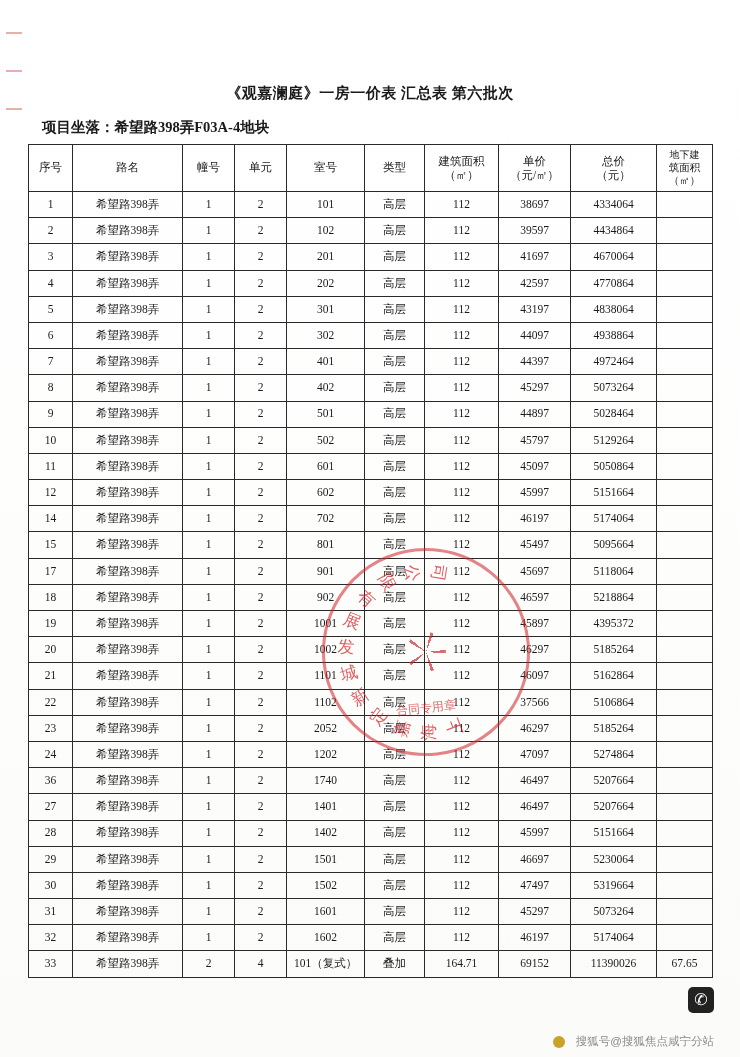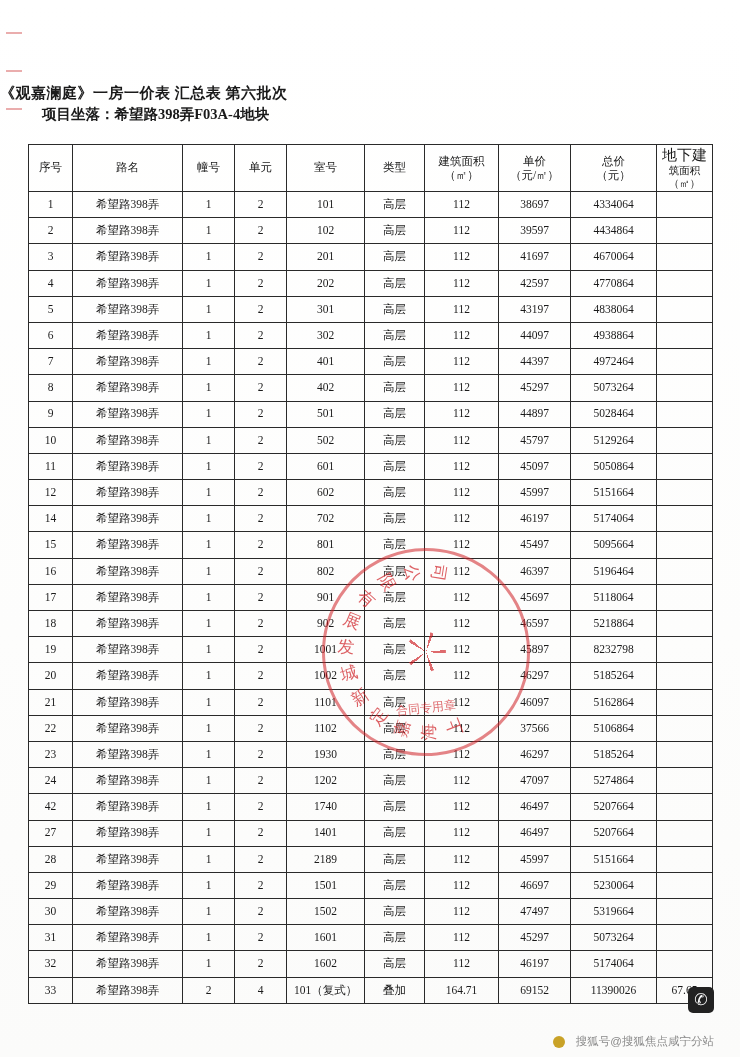--- a/index.html
+++ b/index.html
@@ -25,28 +25,28 @@
     position: absolute;
     inset: 0;
     background: linear-gradient(180deg, #ffffff 0%, #fdfdfc 60%, #fbfbfa 100%);
     pointer-events: none;
   }
   .doc-title {
     position: absolute;
     top: 84px;
     left: 0;
     width: 100%;
-    text-align: left;
+    text-align: center;
     font-size: 15px;
     font-weight: bold;
     letter-spacing: 0.5px;
   }
   .subtitle {
     position: absolute;
-    top: 105px;
+    top: 118px;
     left: 42px;
     font-size: 14.5px;
     font-weight: bold;
   }
   table.price-table {
     position: absolute;
     top: 144px;
     left: 28px;
     width: 684px;
     border-collapse: collapse;
@@ -240,21 +240,21 @@
         </th>
         <th>
           <span class="two-line">单价</span>
           <span class="two-line">（元/㎡）</span>
         </th>
         <th>
           <span class="two-line">总价</span>
           <span class="two-line">（元）</span>
         </th>
         <th>
-          <span class="two-line" style="font-size:15px">地下建</span>
+          <span class="two-line" style="font-size:10px">地下建</span>
           <span class="two-line" style="font-size:10.5px">筑面积</span>
           <span class="two-line" style="font-size:10.5px">（㎡）</span>
         </th>
       </tr>
     </thead>
     <tbody id="table-body">
         <tr>
           <td>1</td>
           <td>希望路398弄</td>
           <td>1</td>
@@ -416,32 +416,20 @@
           <td>1</td>
           <td>2</td>
           <td>801</td>
           <td>高层</td>
           <td>112</td>
           <td>45497</td>
           <td>5095664</td>
           <td></td>
         </tr>
         <tr>
-          <td>16</td>
-          <td>希望路398弄</td>
-          <td>1</td>
-          <td>2</td>
-          <td>802</td>
-          <td>高层</td>
-          <td>112</td>
-          <td>46397</td>
-          <td>5196464</td>
-          <td></td>
-        </tr>
-        <tr>
           <td>17</td>
           <td>希望路398弄</td>
           <td>1</td>
           <td>2</td>
           <td>901</td>
           <td>高层</td>
           <td>112</td>
           <td>45697</td>
           <td>5118064</td>
           <td></td>
@@ -460,21 +448,21 @@
         </tr>
         <tr>
           <td>19</td>
           <td>希望路398弄</td>
           <td>1</td>
           <td>2</td>
           <td>1001</td>
           <td>高层</td>
           <td>112</td>
           <td>45897</td>
-          <td>8232798</td>
+          <td>4395372</td>
           <td></td>
         </tr>
         <tr>
           <td>20</td>
           <td>希望路398弄</td>
           <td>1</td>
           <td>2</td>
           <td>1002</td>
           <td>高层</td>
           <td>112</td>
@@ -504,41 +492,41 @@
           <td>112</td>
           <td>37566</td>
           <td>5106864</td>
           <td></td>
         </tr>
         <tr>
           <td>23</td>
           <td>希望路398弄</td>
           <td>1</td>
           <td>2</td>
-          <td>1930</td>
+          <td>2052</td>
           <td>高层</td>
           <td>112</td>
           <td>46297</td>
           <td>5185264</td>
           <td></td>
         </tr>
         <tr>
           <td>24</td>
           <td>希望路398弄</td>
           <td>1</td>
           <td>2</td>
           <td>1202</td>
           <td>高层</td>
           <td>112</td>
           <td>47097</td>
           <td>5274864</td>
           <td></td>
         </tr>
         <tr>
-          <td>42</td>
+          <td>36</td>
           <td>希望路398弄</td>
           <td>1</td>
           <td>2</td>
           <td>1740</td>
           <td>高层</td>
           <td>112</td>
           <td>46497</td>
           <td>5207664</td>
           <td></td>
         </tr>
@@ -552,21 +540,21 @@
           <td>112</td>
           <td>46497</td>
           <td>5207664</td>
           <td></td>
         </tr>
         <tr>
           <td>28</td>
           <td>希望路398弄</td>
           <td>1</td>
           <td>2</td>
-          <td>2189</td>
+          <td>1402</td>
           <td>高层</td>
           <td>112</td>
           <td>45997</td>
           <td>5151664</td>
           <td></td>
         </tr>
         <tr>
           <td>29</td>
           <td>希望路398弄</td>
           <td>1</td>

